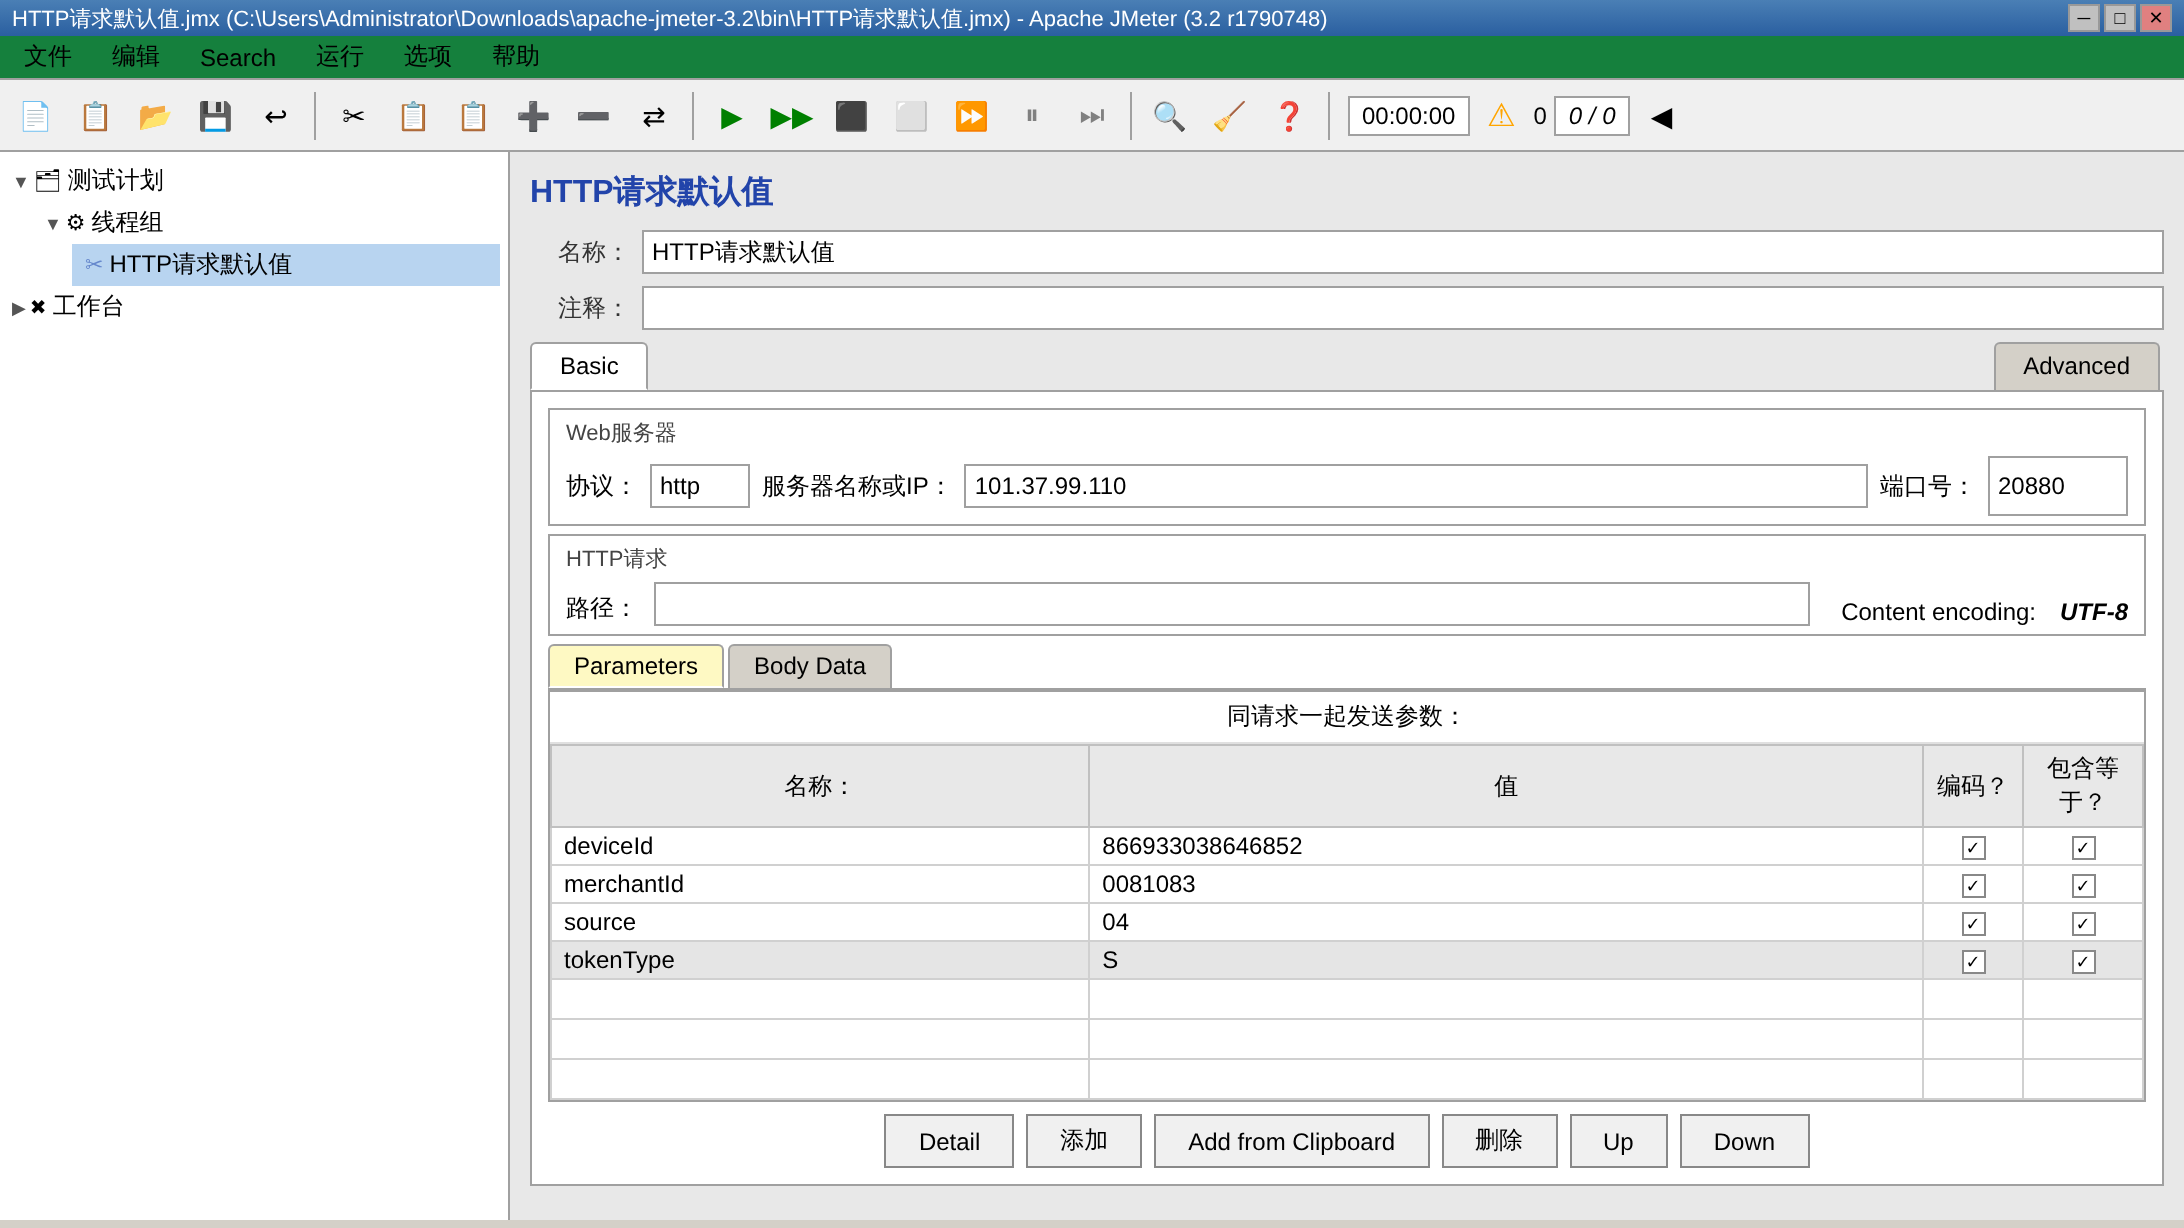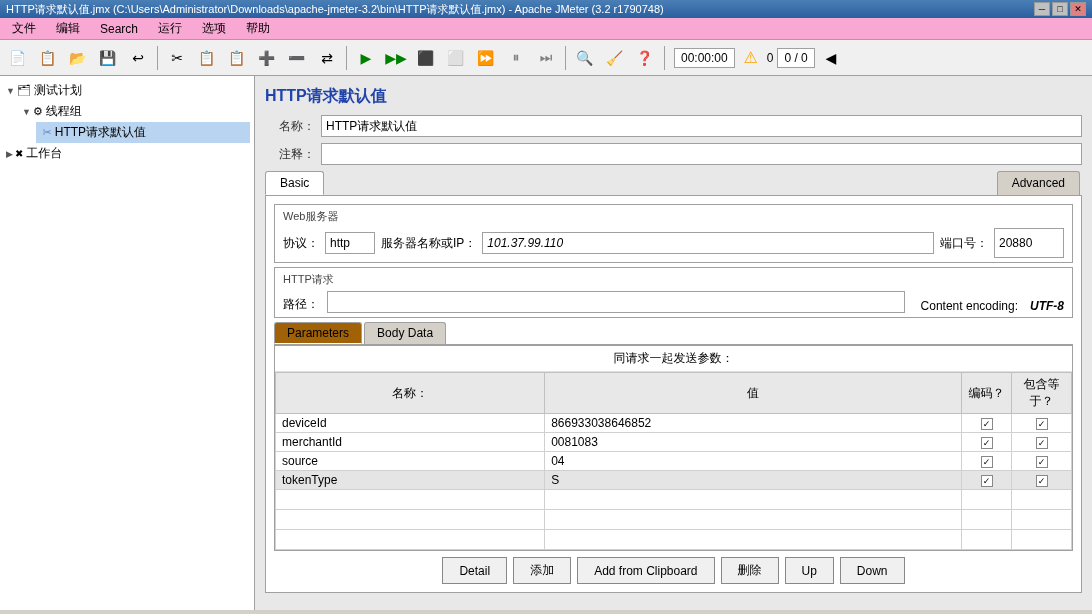--- a/index.html
+++ b/index.html
@@ -30,21 +30,21 @@
       border: 1px solid #999;
       background: #c0c0c0;
       color: #000;
       font-size: 9px;
       cursor: pointer;
       display: flex; align-items: center; justify-content: center;
     }
 
     
     .menu-bar {
-      background: #f9a8d4;
+      background: #15803d;
       height: 22px;
       display: flex;
       align-items: center;
       padding: 0 4px;
       border-bottom: 1px solid #a0a0a0;
       gap: 4px;
     }
     .menu-item {
       padding: 2px 8px;
       cursor: pointer;
@@ -80,20 +80,21 @@
       padding: 2px 6px;
       font-size: 12px;
       margin-left: 4px;
     }
     .toolbar-counter {
       background: white;
       border: 1px solid #a0a0a0;
       padding: 2px 6px;
       font-size: 12px;
       margin-left: 2px;
+      font-style: italic;
     }
 
     
     .main-layout {
       display: flex;
       height: calc(614px - 22px - 22px - 36px);
     }
 
     
     .sidebar {
@@ -199,21 +200,21 @@
       padding: 3px 12px;
       border: 1px solid #a0a0a0;
       border-bottom: none;
       background: #d4d0c8;
       cursor: pointer;
       font-size: 12px;
       margin-right: 2px;
       border-radius: 3px 3px 0 0;
     }
     .inner-tab.active {
-      background: #a16207;
+      background: #fef9c3;
       position: relative;
       border-bottom: 1px solid white;
       z-index: 1;
     }
 
     
     .params-table-container {
       border: 1px solid #a0a0a0;
       background: white;
     }
@@ -290,21 +291,20 @@
       border: 1px solid #a0a0a0;
       padding: 2px 4px;
       font-size: 12px;
     }
     .server-ip-input {
       flex: 1;
       height: 22px;
       border: 1px solid #a0a0a0;
       padding: 2px 4px;
       font-size: 12px;
-      font-style: italic;
     }
     .server-port-input {
       width: 70px;
       height: 22px;
       border: 1px solid #a0a0a0;
       padding: 14px 4px;
       font-size: 12px;
     }
   </style>
 </head>

